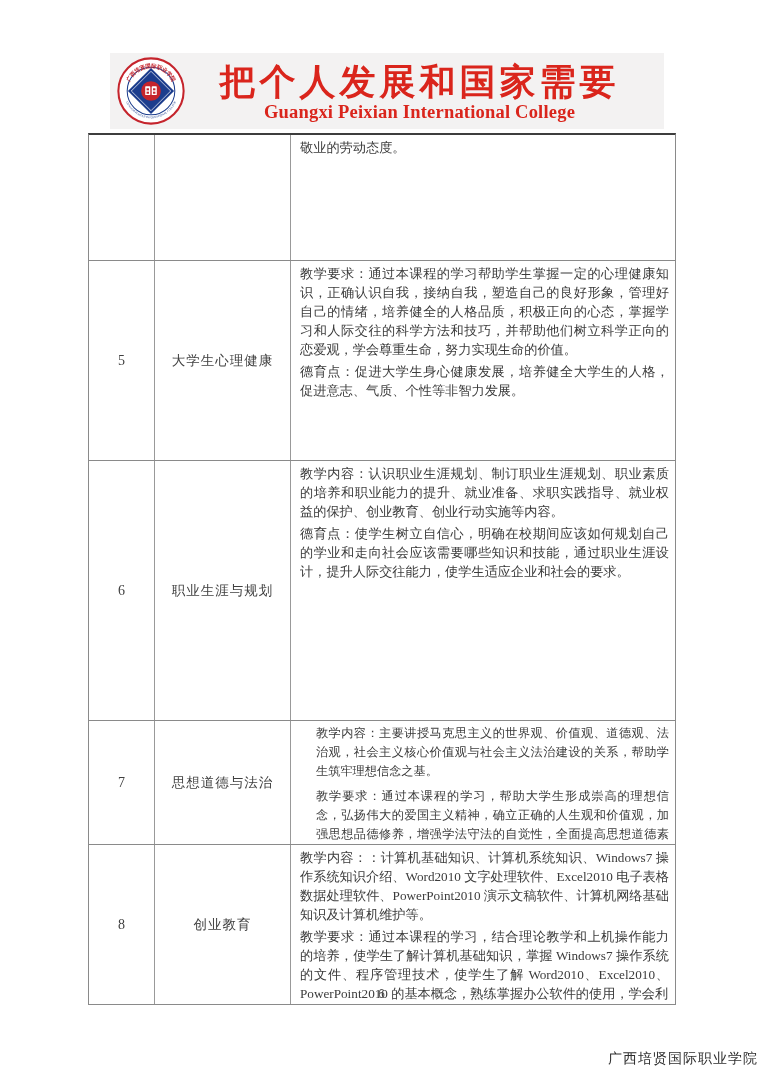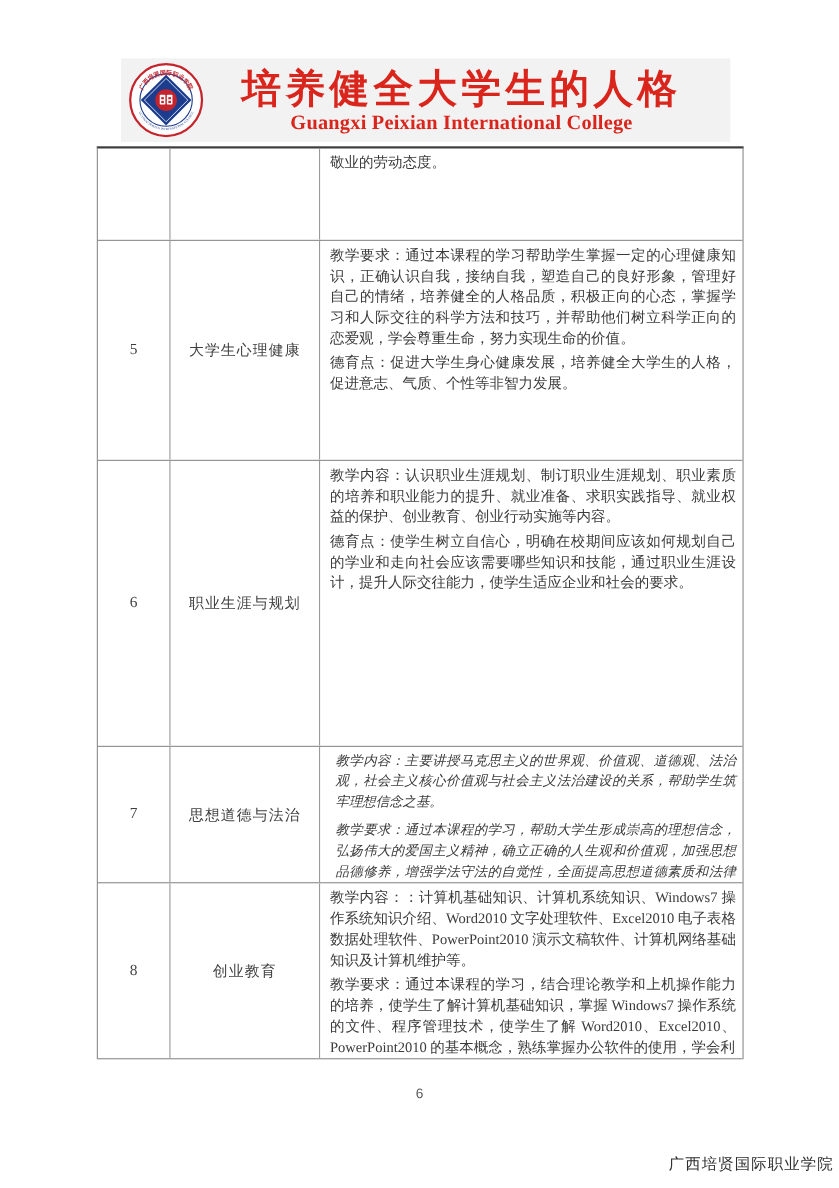--- a/index.html
+++ b/index.html
@@ -30,39 +30,39 @@
   .course-table {
     position:absolute; left:88px; top:133px; width:588px;
     border-top:2px solid #3d3d3d;
     border-left:1px solid #8a8a8a; border-right:1px solid #8a8a8a;
     box-sizing:border-box; background:#fff;
   }
   .t-row {
     display:grid; grid-template-columns:66px 136px 1fr;
     border-bottom:1px solid #8a8a8a; box-sizing:border-box; overflow:hidden;
   }
-  .t-row:nth-child(1){ height:84px;  }
+  .t-row:nth-child(1){ height:126px;  }
   .t-row:nth-child(2){ height:200px; }
   .t-row:nth-child(3){ height:260px; }
   .t-row:nth-child(4){ height:124px; }
   .t-row:nth-child(5){ height:160px; border-bottom:1px solid #8a8a8a; }
   .cell { box-sizing:border-box; overflow:hidden; }
   .cell-num, .cell-name {
     border-right:1px solid #999;
     display:flex; align-items:center; justify-content:center;
     color:#3f3f3f; font-size:14px;
   }
   .cell-name { font-size:13.5px; letter-spacing:1px; }
   .cell-content {
     padding:3px 6px 0 9px; font-size:13.2px; line-height:19px;
     color:#3b3b3b; text-align:justify;
   }
   .cell-content p { margin:0 0 3px 0; }
   .t-row:nth-child(4) .cell-content { font-size:12.2px; line-height:19px; }
-  .t-row:nth-child(4) .cell-content p { margin:0 0 6px 5px;font-style:italic; }
+  .t-row:nth-child(4) .cell-content p { margin:0 0 6px 16px; }
 
   
   .page-number {
     position:absolute; left:0; top:987px; width:763px; text-align:center;
     font-size:12.5px; color:#595959; font-family:"Liberation Sans",sans-serif;
   }
   .corner-label {
     position:absolute; right:5px; top:1050px;
     font-size:14px; color:#2e2e2e; letter-spacing:1px;
     font-family:"Liberation Sans",sans-serif;
@@ -93,21 +93,21 @@
         <rect x="41.5" y="43" width="7.5" height="13" rx="1" fill="#ffffff"></rect>
         <rect x="51" y="43" width="7.5" height="13" rx="1" fill="#ffffff"></rect>
         <rect x="43.5" y="46" width="3.5" height="3" fill="#c5242c"></rect>
         <rect x="53" y="46" width="3.5" height="3" fill="#c5242c"></rect>
         <rect x="43.5" y="51" width="3.5" height="3" fill="#c5242c"></rect>
         <rect x="53" y="51" width="3.5" height="3" fill="#c5242c"></rect>
       </g>
     </svg>
   </div>
   <div class="titles">
-    <div class="title-zh">培养健全大学生的人格</div>
+    <div class="title-zh">把个人发展和国家需要</div>
     <div class="title-en">Guangxi Peixian International College</div>
   </div>
 </div>
 
 <div class="course-table" id="course-table">
     <div class="t-row">
       <div class="cell cell-num"></div>
       <div class="cell cell-name"></div>
       <div class="cell cell-content">
         <p>敬业的劳动态度。</p>

